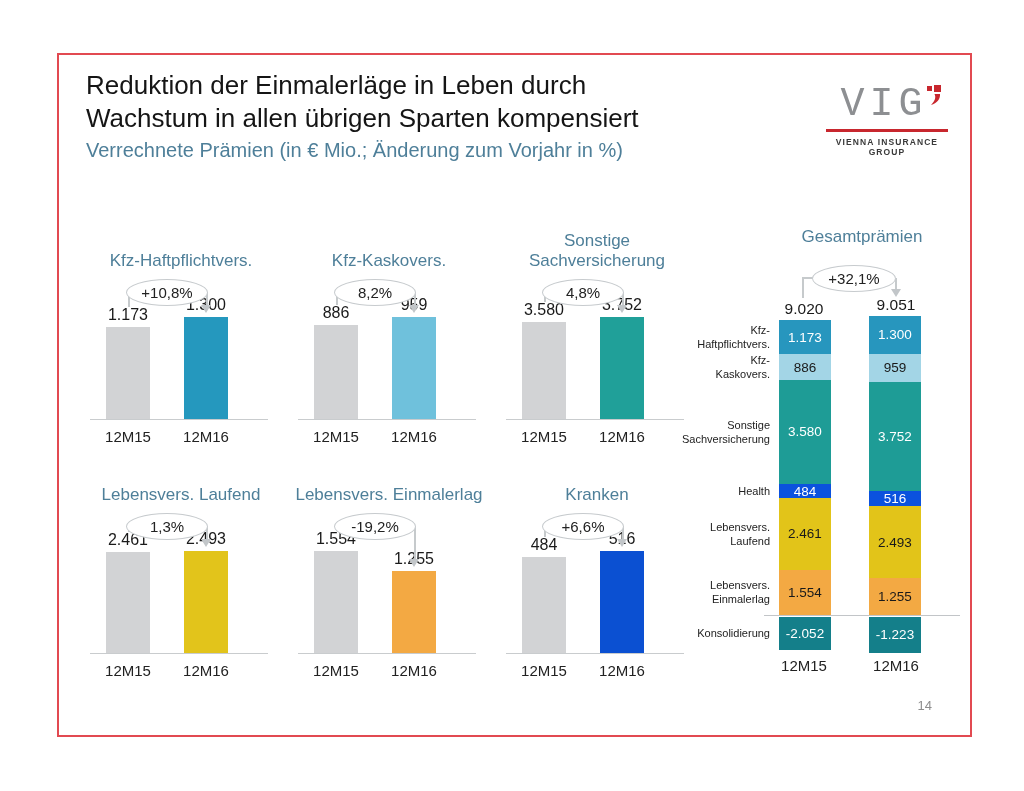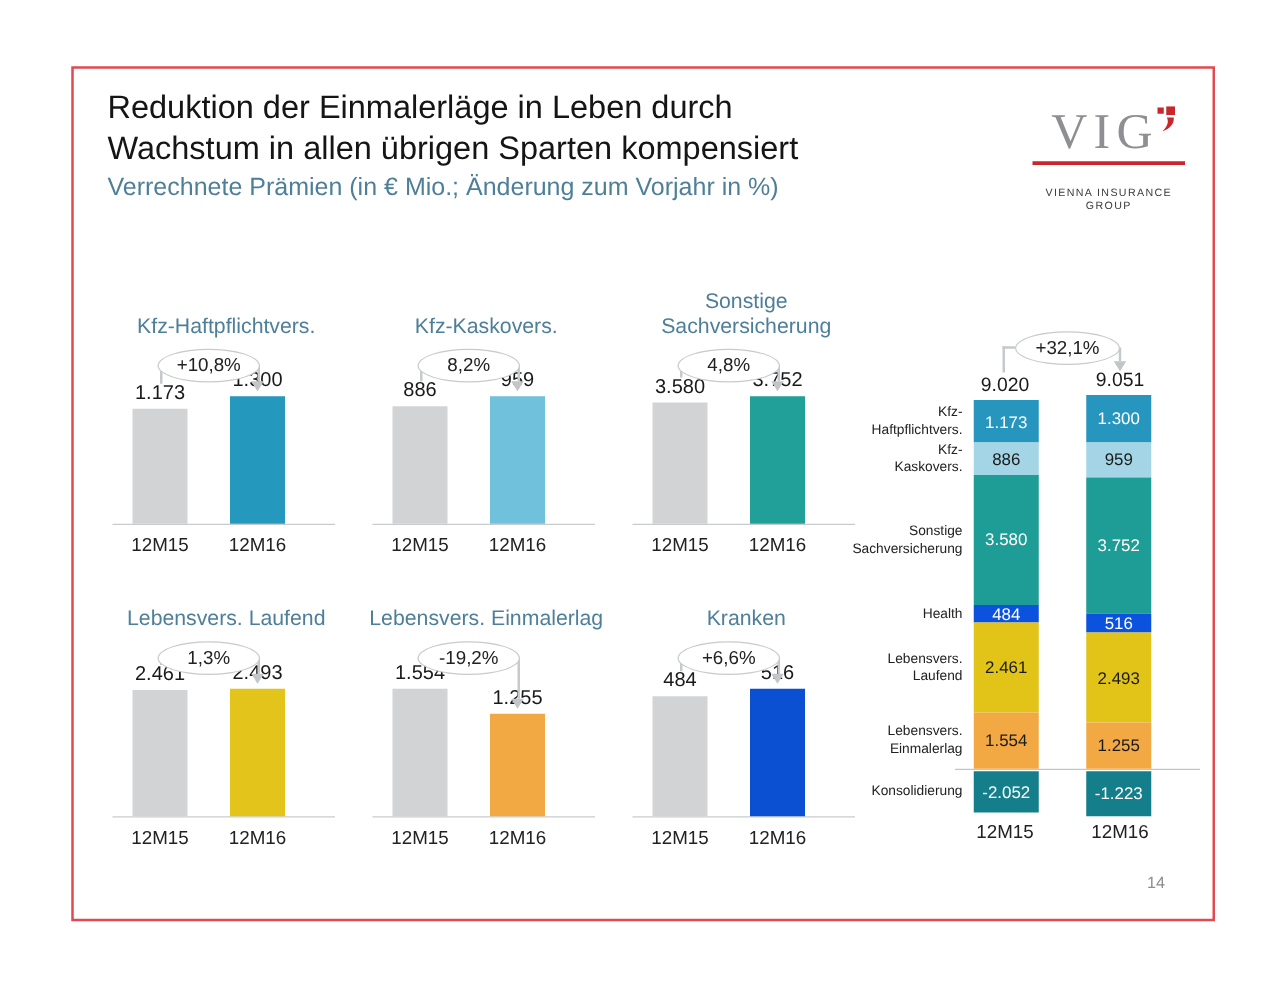--- a/index.html
+++ b/index.html
@@ -16,26 +16,26 @@
   .headline{position:absolute;left:27px;top:14px;}
   .title{
     margin:0;font-size:26px;font-weight:400;line-height:33px;color:#151515;
     white-space:pre-line;letter-spacing:0;
   }
   .subtitle{margin-top:4px;font-size:20px;color:#4E7F99;}
   
   .logo{position:absolute;right:22px;top:30px;width:122px;text-align:center;}
   .logo-row{display:flex;align-items:flex-start;justify-content:center;}
   .logo-text{
-    font-family:Liberation Serif, serif;font-size:40px;line-height:40px;
+    font-family:Liberation Mono, monospace;font-size:40px;line-height:40px;
     color:#8D8F92;letter-spacing:5px;margin-left:8px;
   }
   .logo-mark{margin-top:0px;margin-left:-2px;}
   .logo-rule{height:3px;background:#C8272E;margin-top:4px;}
-  .logo-sub{margin-top:17px;font-size:8.5px;font-weight:normal;letter-spacing:1.1px;color:#3A3A3A;}
+  .logo-sub{margin-top:5px;font-size:8.5px;font-weight:bold;letter-spacing:1.1px;color:#3A3A3A;}
   
   .mini-chart{position:absolute;width:190px;}
   .mc-title{
     height:46px;width:224px;margin-left:-17px;
     display:flex;align-items:flex-end;justify-content:center;
     text-align:center;color:#4E7F99;font-size:17px;line-height:20px;white-space:pre-line;
   }
   .mc-canvas{position:relative;height:172px;margin-top:2px;}
   .mc-axis{position:absolute;left:4px;right:8px;top:146px;height:1px;background:#C9CCCE;}
   .bar{position:absolute;bottom:26px;}
@@ -194,20 +194,21 @@
         <div class="bar" style="left: 98px; width: 44px; height: 102px; background: rgb(11, 80, 210);"></div>
         <div class="bar-value" style="left: 80px; bottom: 131px;">516</div>
         <div class="x-label" style="left: 80px;">12M16</div>
         <div class="conn" style="left: 42px; top: 19px; width: 1.5px; height: 11px;"></div>
         <div class="conn" style="left: 120px; top: 19px; width: 1.5px; height: 13px;"></div>
         <div class="arrow-head" style="left: 115px; top: 32px;"></div>
       </div>
   </div>
 
   <div class="stacked-chart">
+    <div class="sc-title">Gesamtprämien</div>
     <div class="conn" style="left:100px;top:50px;width:12px;height:1.5px;"></div>
     <div class="conn" style="left:100px;top:50px;width:1.5px;height:21px;"></div>
     <div class="conn" style="left:193px;top:51px;width:1.5px;height:11px;"></div>
     <div class="arrow-head" style="left:189px;top:62px;"></div>
     <div class="change-oval sc-oval">+32,1%</div>
     <div class="sc-plot">
       <div class="sc-base"></div>
     <div class="sc-total" style="left: 57px; top: 3px;">9.020</div>
         <div class="sc-seg" style="left: 77px; top: 23px; width: 52px; height: 34.1325px; background: rgb(39, 150, 190); color: rgb(255, 255, 255);">1.173</div>
         <div class="sc-seg" style="left: 77px; top: 57.1325px; width: 52px; height: 25.7812px; background: rgb(163, 213, 230); color: rgb(26, 26, 26);">886</div>

